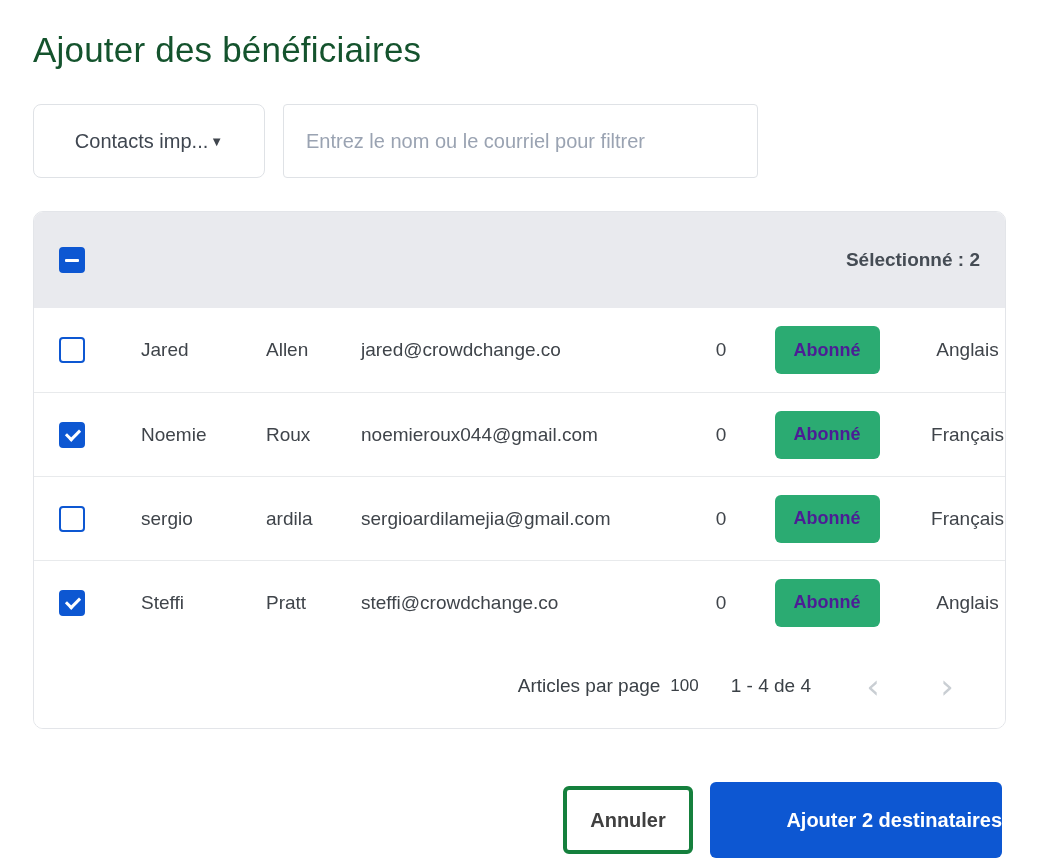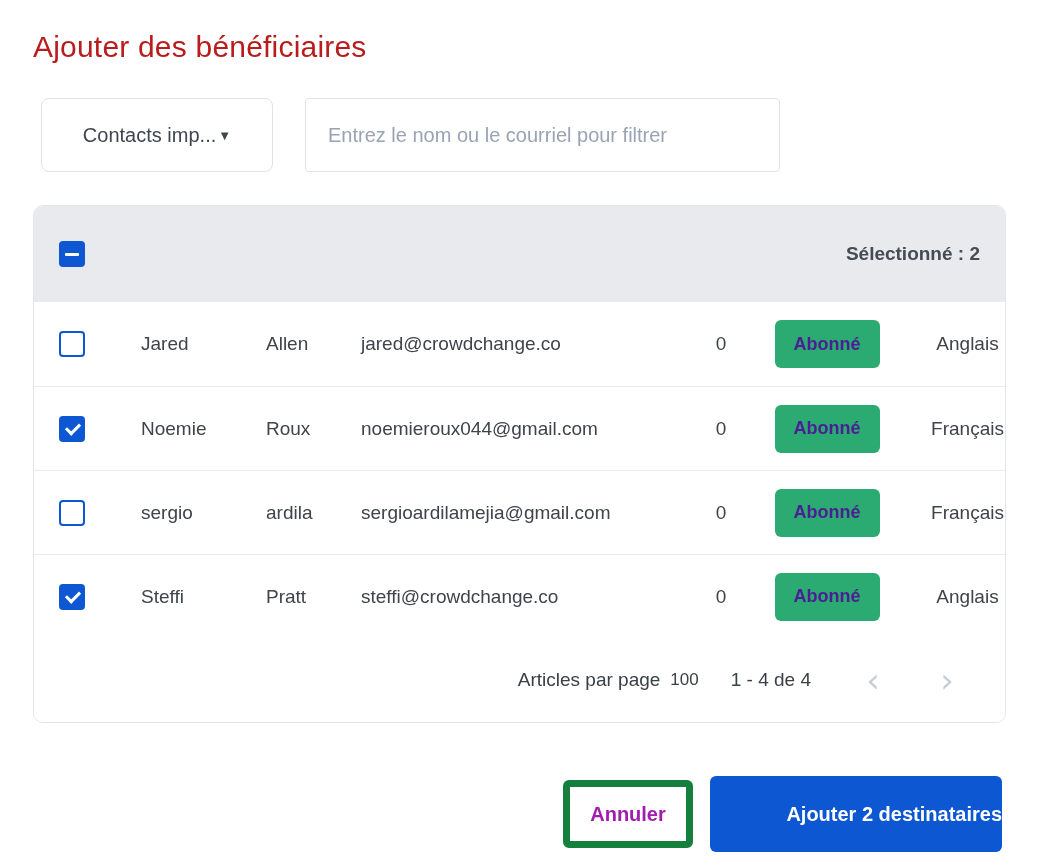--- a/index.html
+++ b/index.html
@@ -8,23 +8,23 @@
     --header-bg:#e9eaee;
     --border-light:#e3e5e9;
     --text-dark:#3c4248;
     --text-muted:#9aa3b2;
   }
   *{box-sizing:border-box;margin:0;padding:0;}
   html,body{width:1039px;height:865px;background:#ffffff;overflow:hidden;}
   body{font-family:"Liberation Sans","DejaVu Sans",sans-serif;color:var(--text-dark);}
   .page{padding:30px 33px 0 33px;}
 
-  .page-title{font-size:30px;font-weight:400;color:#b91c1c;letter-spacing:.2px;}
+  .page-title{font-size:35px;font-weight:400;color:#14532d;letter-spacing:.2px;}
 
-  .filter-row{display:flex;gap:32px;margin-top:34px;margin-left:8px;}
+  .filter-row{display:flex;gap:18px;margin-top:34px;}
   .dropdown-btn{
     width:232px;height:74px;border:1px solid #dfe2e6;border-radius:8px;background:#fff;
     display:flex;align-items:center;justify-content:center;font-size:20px;color:#3f4650;
     cursor:pointer;gap:2px;
   }
   .caret{font-size:13px;color:#40464e;line-height:1;}
   .search-input{
     width:475px;height:74px;border:1px solid #dfe2e6;border-radius:4px;background:#fff;
     font-size:20px;color:#3f4650;padding:4px 22px;outline:none;
     font-family:"Liberation Sans","DejaVu Sans",sans-serif;
@@ -81,22 +81,22 @@
     border:none;background:transparent;color:#c9ced3;font-size:34px;line-height:1;
     cursor:default;margin-left:50px;font-weight:400;padding:0;width:24px;
     font-family:"DejaVu Sans",sans-serif;
   }
 
   .footer-actions{
     display:flex;align-items:center;justify-content:flex-end;gap:17px;
     margin-top:53px;padding-right:4px;
   }
   .cancel-btn{
-    width:130px;height:68px;background:#fff;border:7px solid #15803d;border-radius:6px;
-    font-size:20px;font-weight:700;color:#a21caf;cursor:pointer;
+    width:130px;height:68px;background:#fff;border:4px solid #15803d;border-radius:6px;
+    font-size:20px;font-weight:700;color:#404040;cursor:pointer;
     font-family:"Liberation Sans","DejaVu Sans",sans-serif;
   }
   .submit-btn{
     width:292px;height:76px;background:var(--primary-blue);border:none;border-radius:6px;
     font-size:20px;font-weight:700;color:#ffffff;cursor:pointer;
     font-family:"Liberation Sans","DejaVu Sans",sans-serif;
     text-align:right;
   }
 </style>
 </head>

